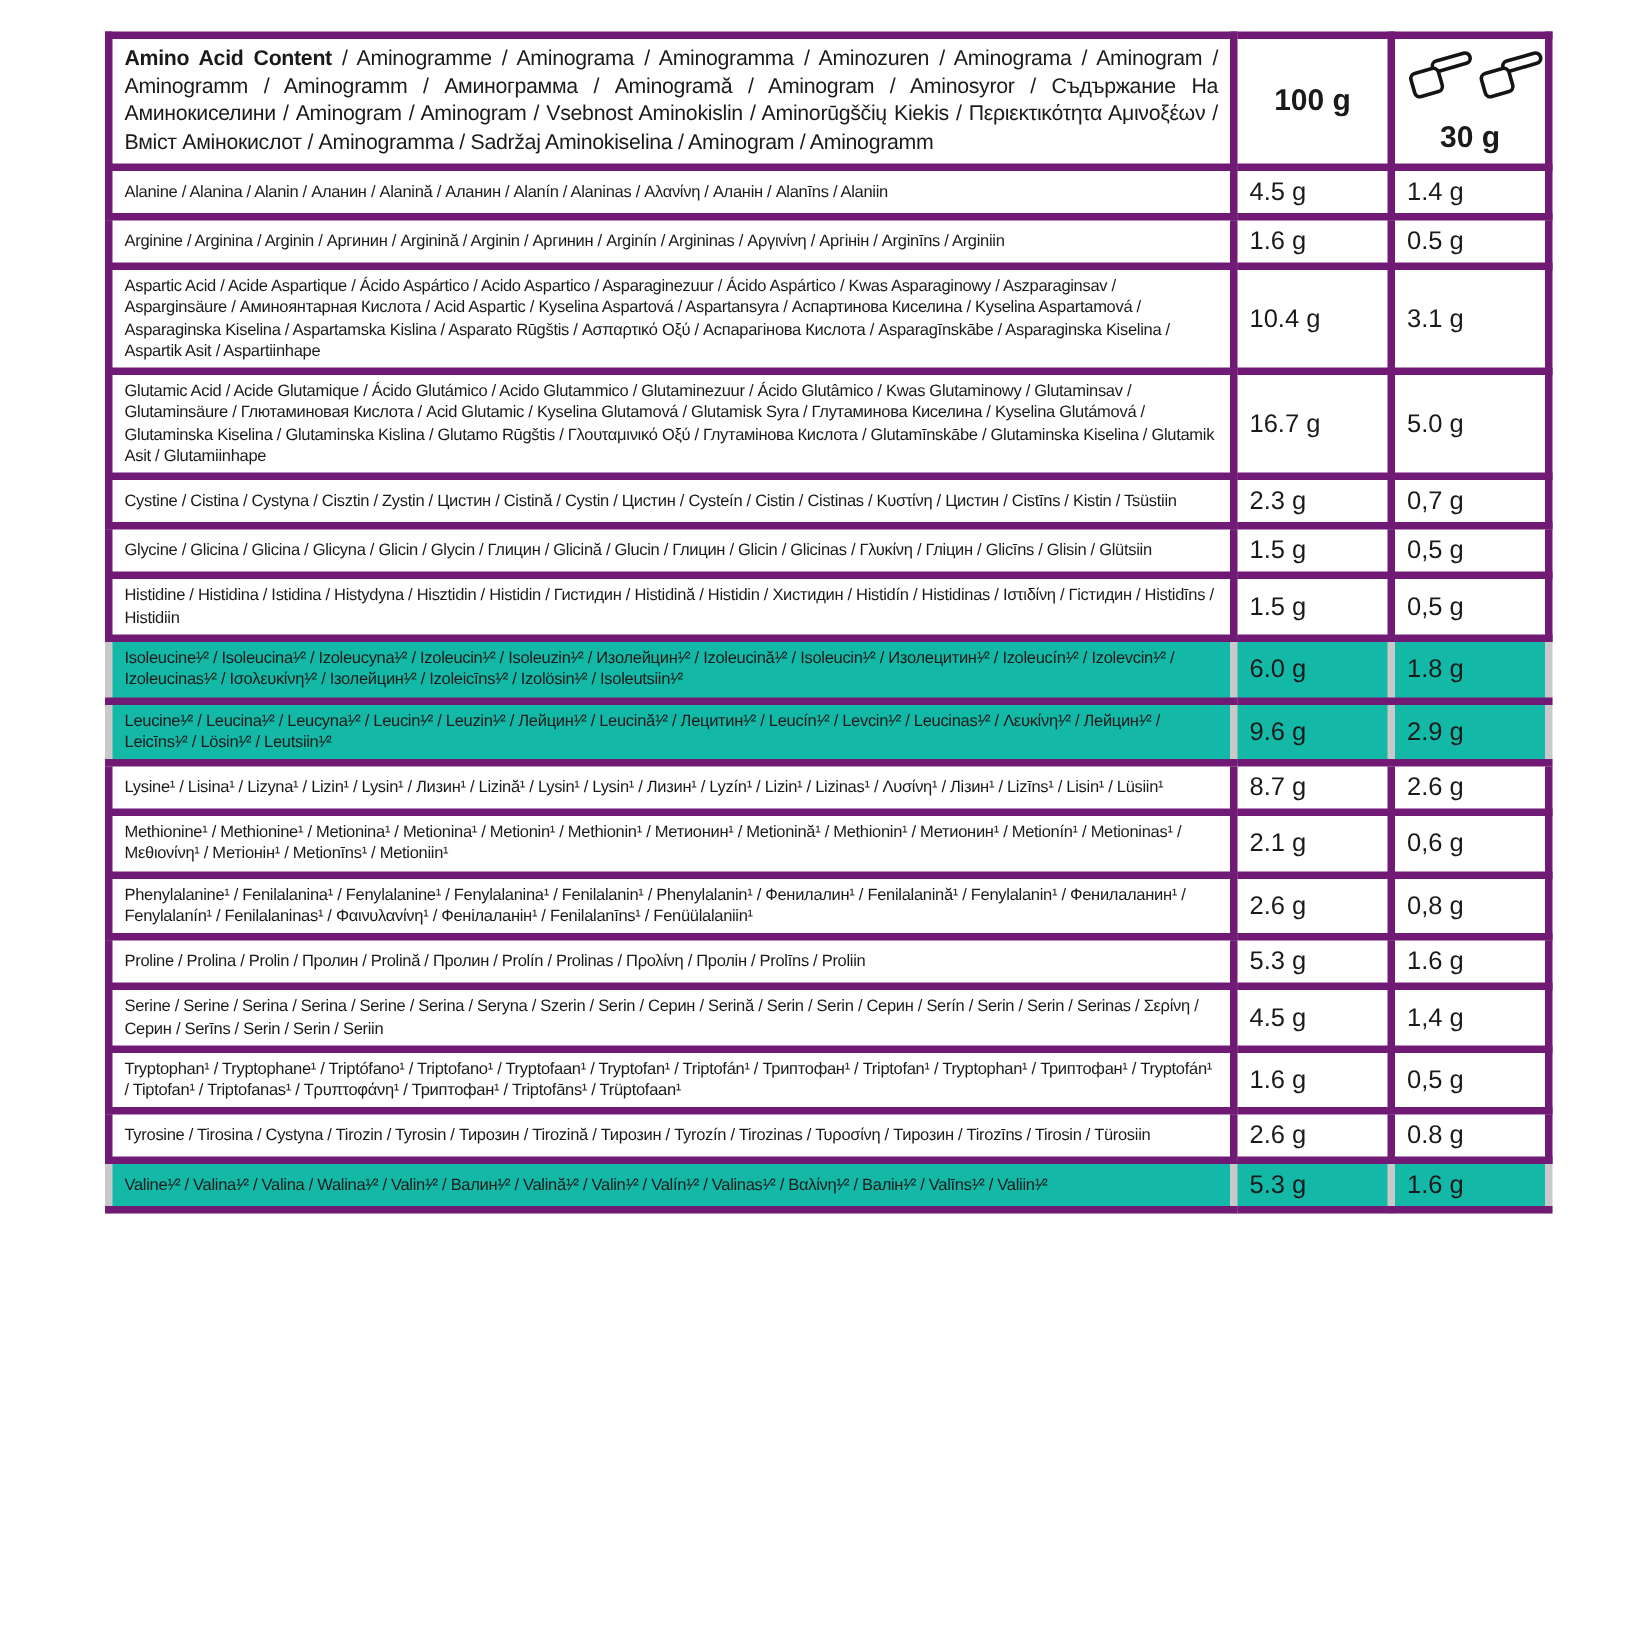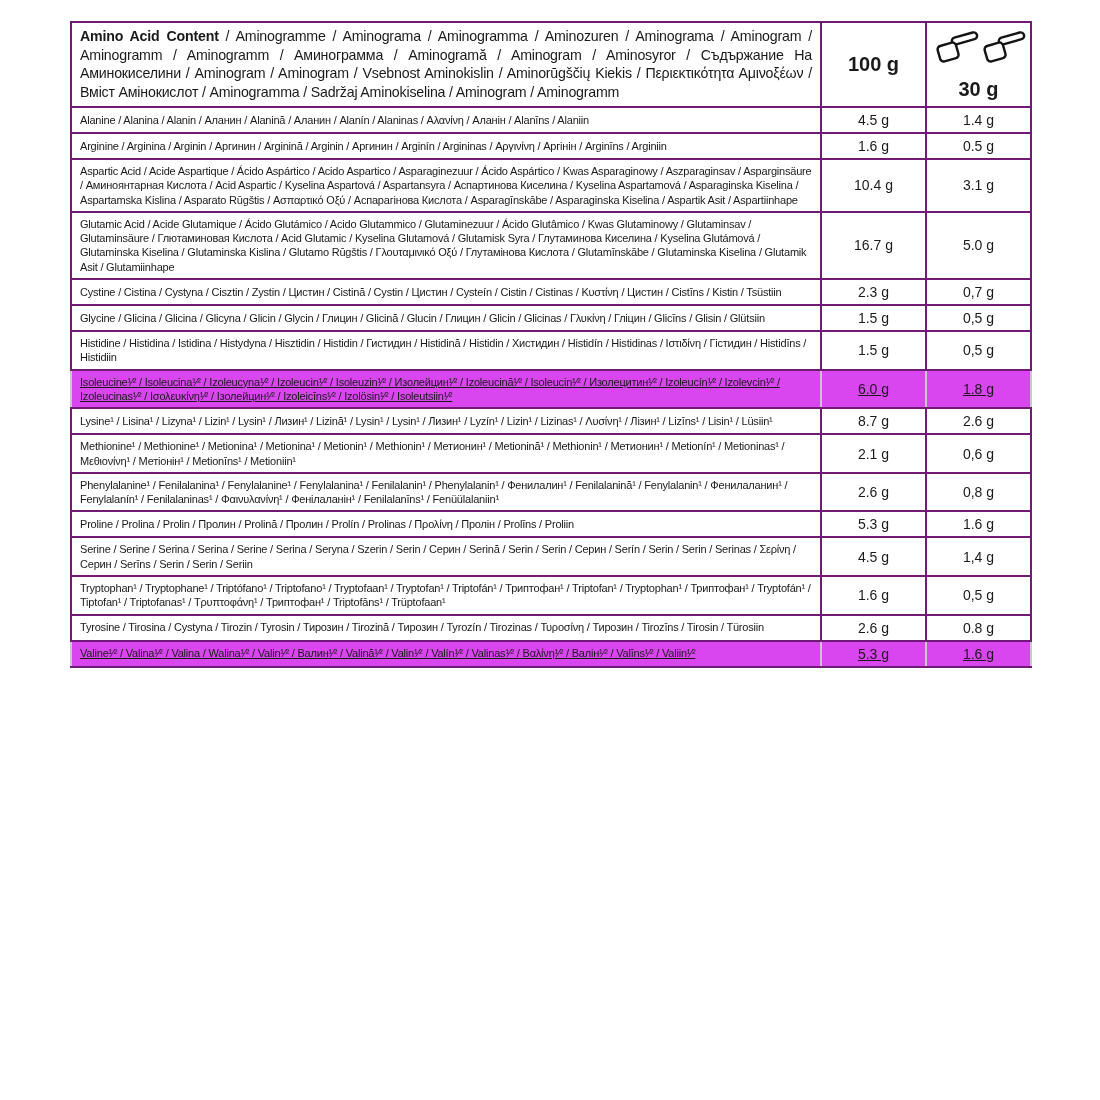--- a/index.html
+++ b/index.html
@@ -14,21 +14,21 @@
     position: absolute; left: 70px; top: 21px;
     width: 960px;
     border-collapse: collapse;
     table-layout: fixed;
     border: 2px solid #8f8f8f;
     background: #fff;
   }
   table.amino col.c-names { width: 750px; }
   table.amino col.c-val  { width: 105px; }
   table.amino th, table.amino td {
-    border: 2px solid #701a75;
+    border: 5px solid #701a75;
     vertical-align: middle;
     padding: 4px 8px;
   }
   th.names-head {
     text-align: justify;
     font-weight: normal;
     font-size: 14.2px;
     line-height: 1.32;
     letter-spacing: -0.2px;
   }
@@ -42,25 +42,25 @@
   }
   th.qty-head.with-scoops { padding-top: 6px; }
   .scoops { display: block; margin: 0 auto 10px auto; }
   td.names {
     font-size: 11px;
     line-height: 1.3;
     letter-spacing: -0.2px;
     text-align: left;
   }
   td.val {
-    font-size: 14px;
-    text-align: center;
+    font-size: 17px;
+    text-align: left;
     white-space: nowrap;
   }
-  tr.hl td { background: #d946ef; text-decoration: underline; }
+  tr.hl td { background: #14b8a6; }
   tr.hl td { border-left-color: #c9c9c9; border-right-color: #c9c9c9; }
 </style>
 </head>
 <body>
 
 <div class="sheet">
   <table class="amino">
     <colgroup>
       <col class="c-names">
       <col class="c-val">
@@ -121,20 +121,25 @@
         <tr>
     <td class="names">Histidine / Histidina / Istidina / Histydyna / Hisztidin / Histidin / Гистидин / Histidină / Histidin / Хистидин / Histidín / Histidinas / Ιστιδίνη / Гістидин / Histidīns / Histidiin</td>
     <td class="val">1.5 g</td>
     <td class="val">0,5 g</td>
   </tr>
         <tr class="hl">
     <td class="names">Isoleucine¹⁄² / Isoleucina¹⁄² / Izoleucyna¹⁄² / Izoleucin¹⁄² / Isoleuzin¹⁄² / Изолейцин¹⁄² / Izoleucină¹⁄² / Isoleucin¹⁄² / Изолецитин¹⁄² / Izoleucín¹⁄² / Izolevcin¹⁄² / Izoleucinas¹⁄² / Ισολευκίνη¹⁄² / Ізолейцин¹⁄² / Izoleicīns¹⁄² / Izolösin¹⁄² / Isoleutsiin¹⁄²</td>
     <td class="val">6.0 g</td>
     <td class="val">1.8 g</td>
   </tr>
+        <tr class="hl">
+    <td class="names">Leucine¹⁄² / Leucina¹⁄² / Leucyna¹⁄² / Leucin¹⁄² / Leuzin¹⁄² / Лейцин¹⁄² / Leucină¹⁄² / Лецитин¹⁄² / Leucín¹⁄² / Levcin¹⁄² / Leucinas¹⁄² / Λευκίνη¹⁄² / Лейцин¹⁄² / Leicīns¹⁄² / Lösin¹⁄² / Leutsiin¹⁄²</td>
+    <td class="val">9.6 g</td>
+    <td class="val">2.9 g</td>
+  </tr>
         <tr>
     <td class="names">Lysine¹ / Lisina¹ / Lizyna¹ / Lizin¹ / Lysin¹ / Лизин¹ / Lizină¹ / Lysin¹ / Lysin¹ / Лизин¹ / Lyzín¹ / Lizin¹ / Lizinas¹ / Λυσίνη¹ / Лізин¹ / Lizīns¹ / Lisin¹ / Lüsiin¹</td>
     <td class="val">8.7 g</td>
     <td class="val">2.6 g</td>
   </tr>
         <tr>
     <td class="names">Methionine¹ / Methionine¹ / Metionina¹ / Metionina¹ / Metionin¹ / Methionin¹ / Метионин¹ / Metionină¹ / Methionin¹ / Метионин¹ / Metionín¹ / Metioninas¹ / Μεθιονίνη¹ / Метіонін¹ / Metionīns¹ / Metioniin¹</td>
     <td class="val">2.1 g</td>
     <td class="val">0,6 g</td>
   </tr>

